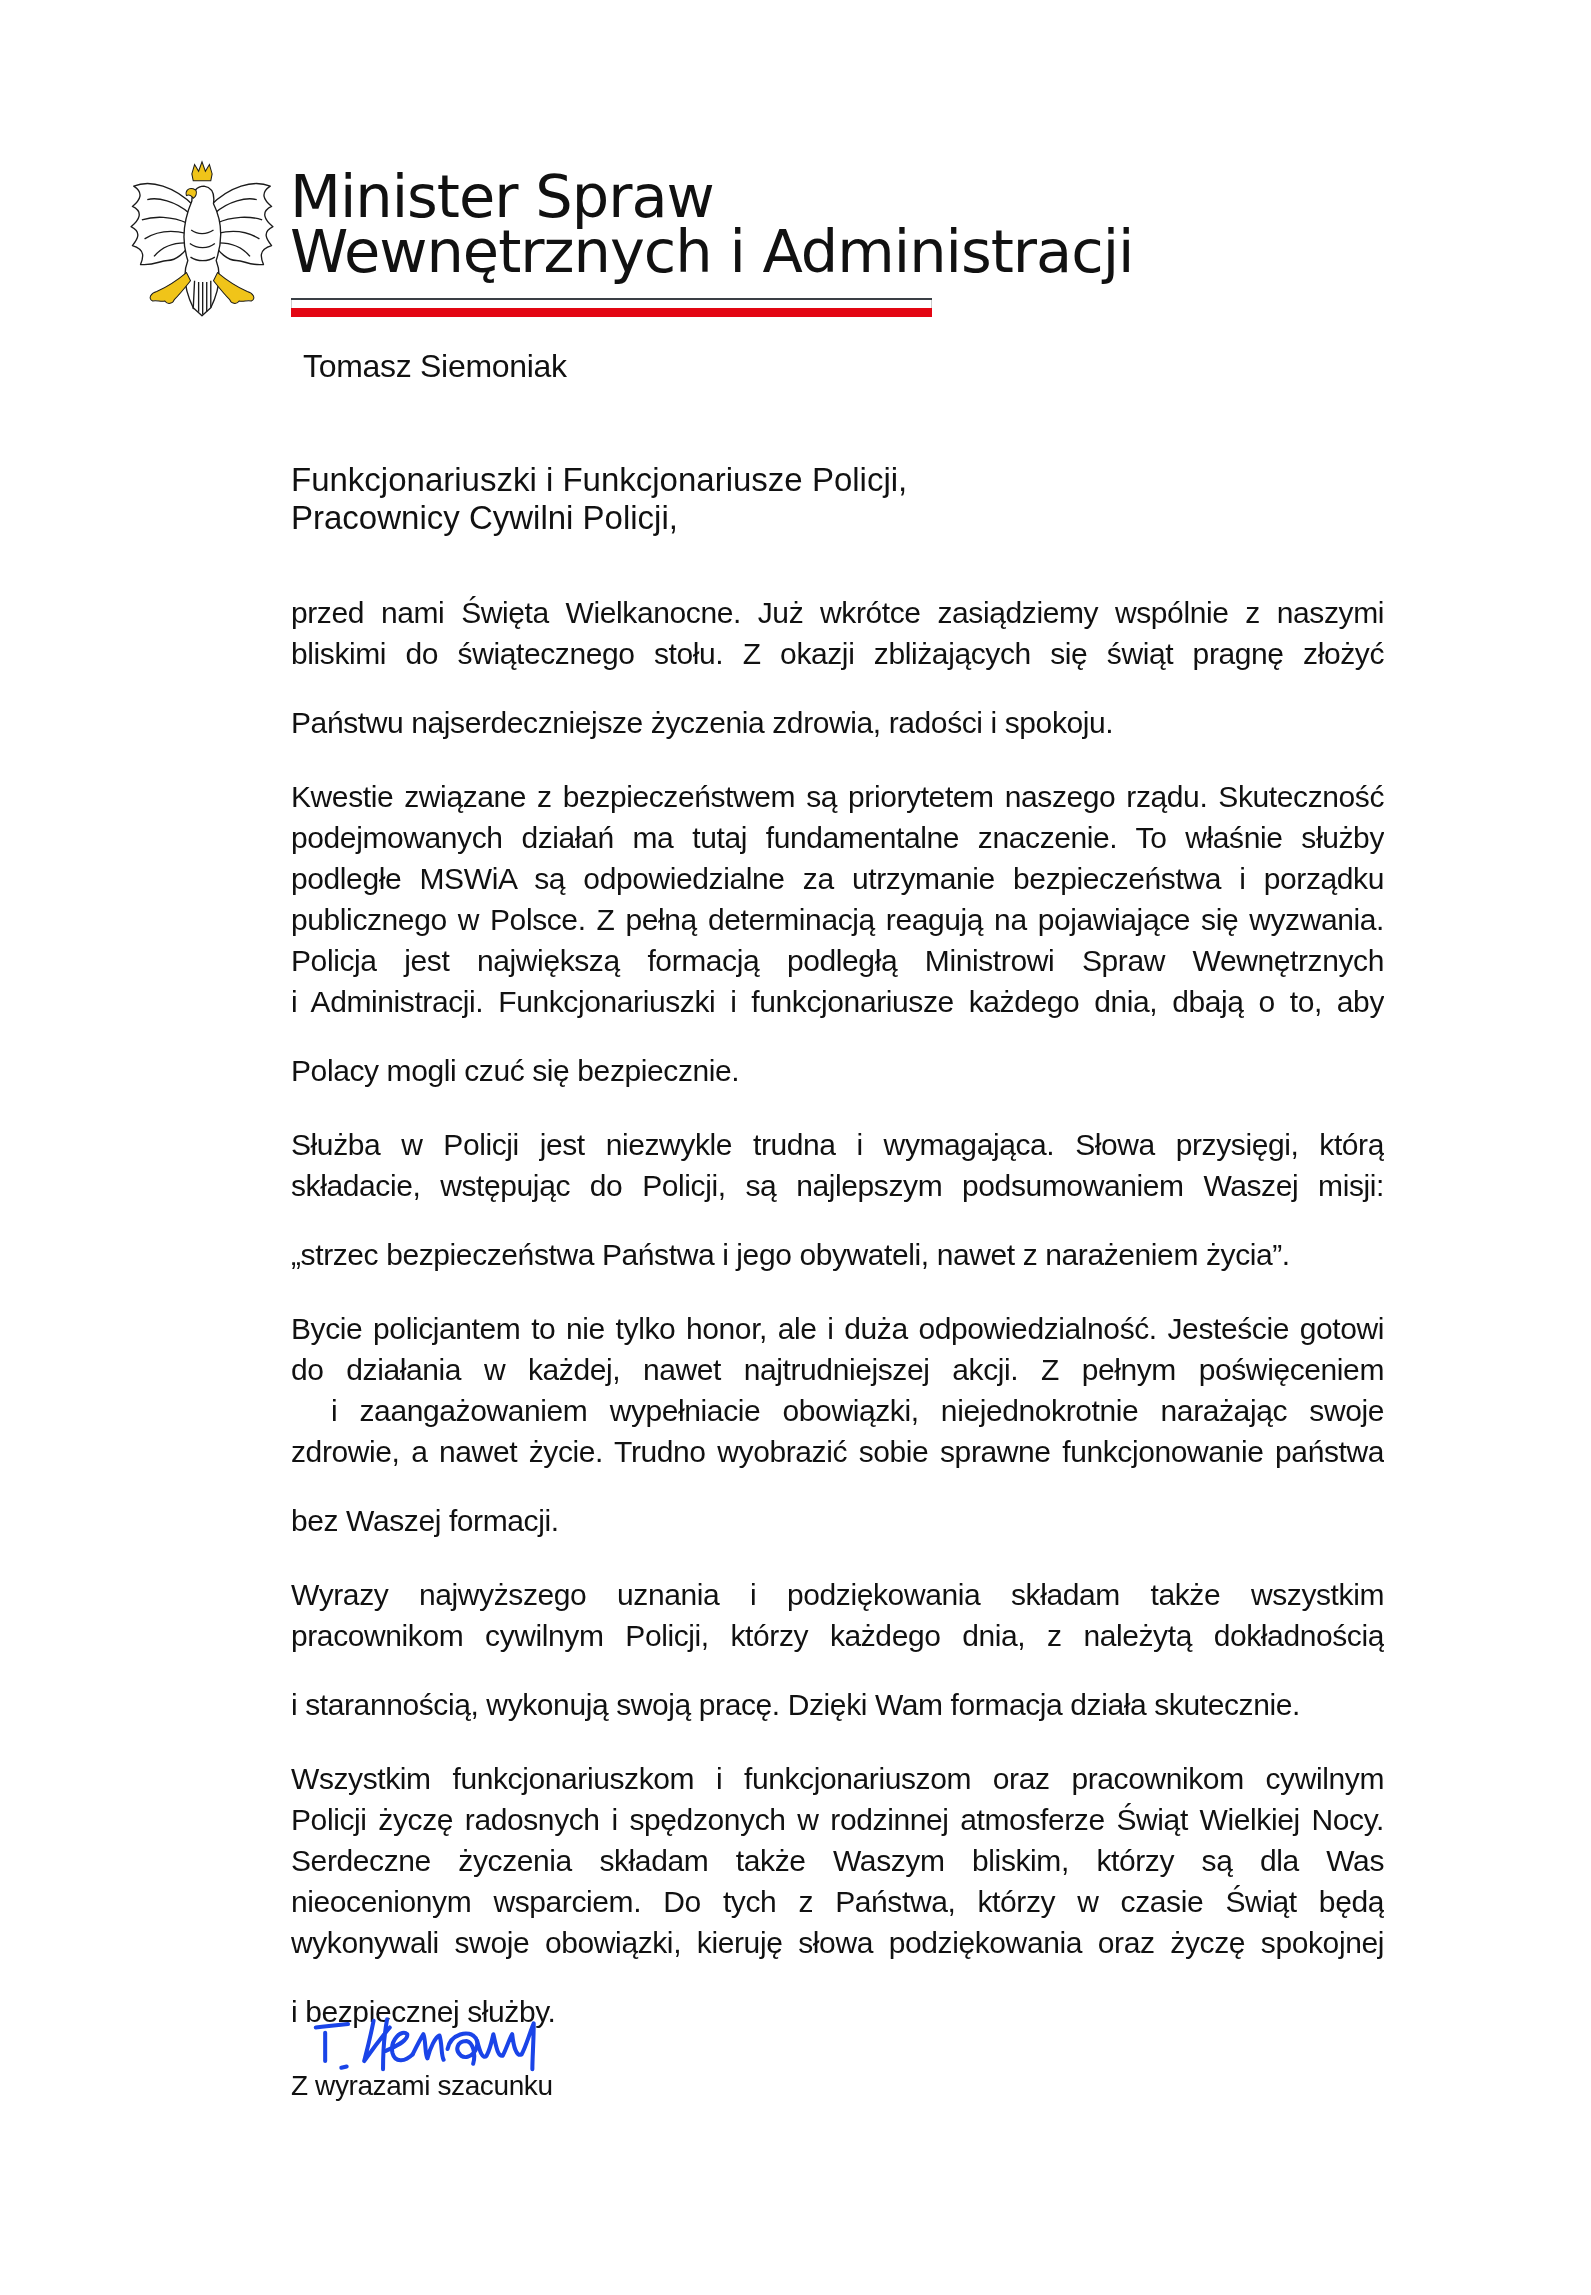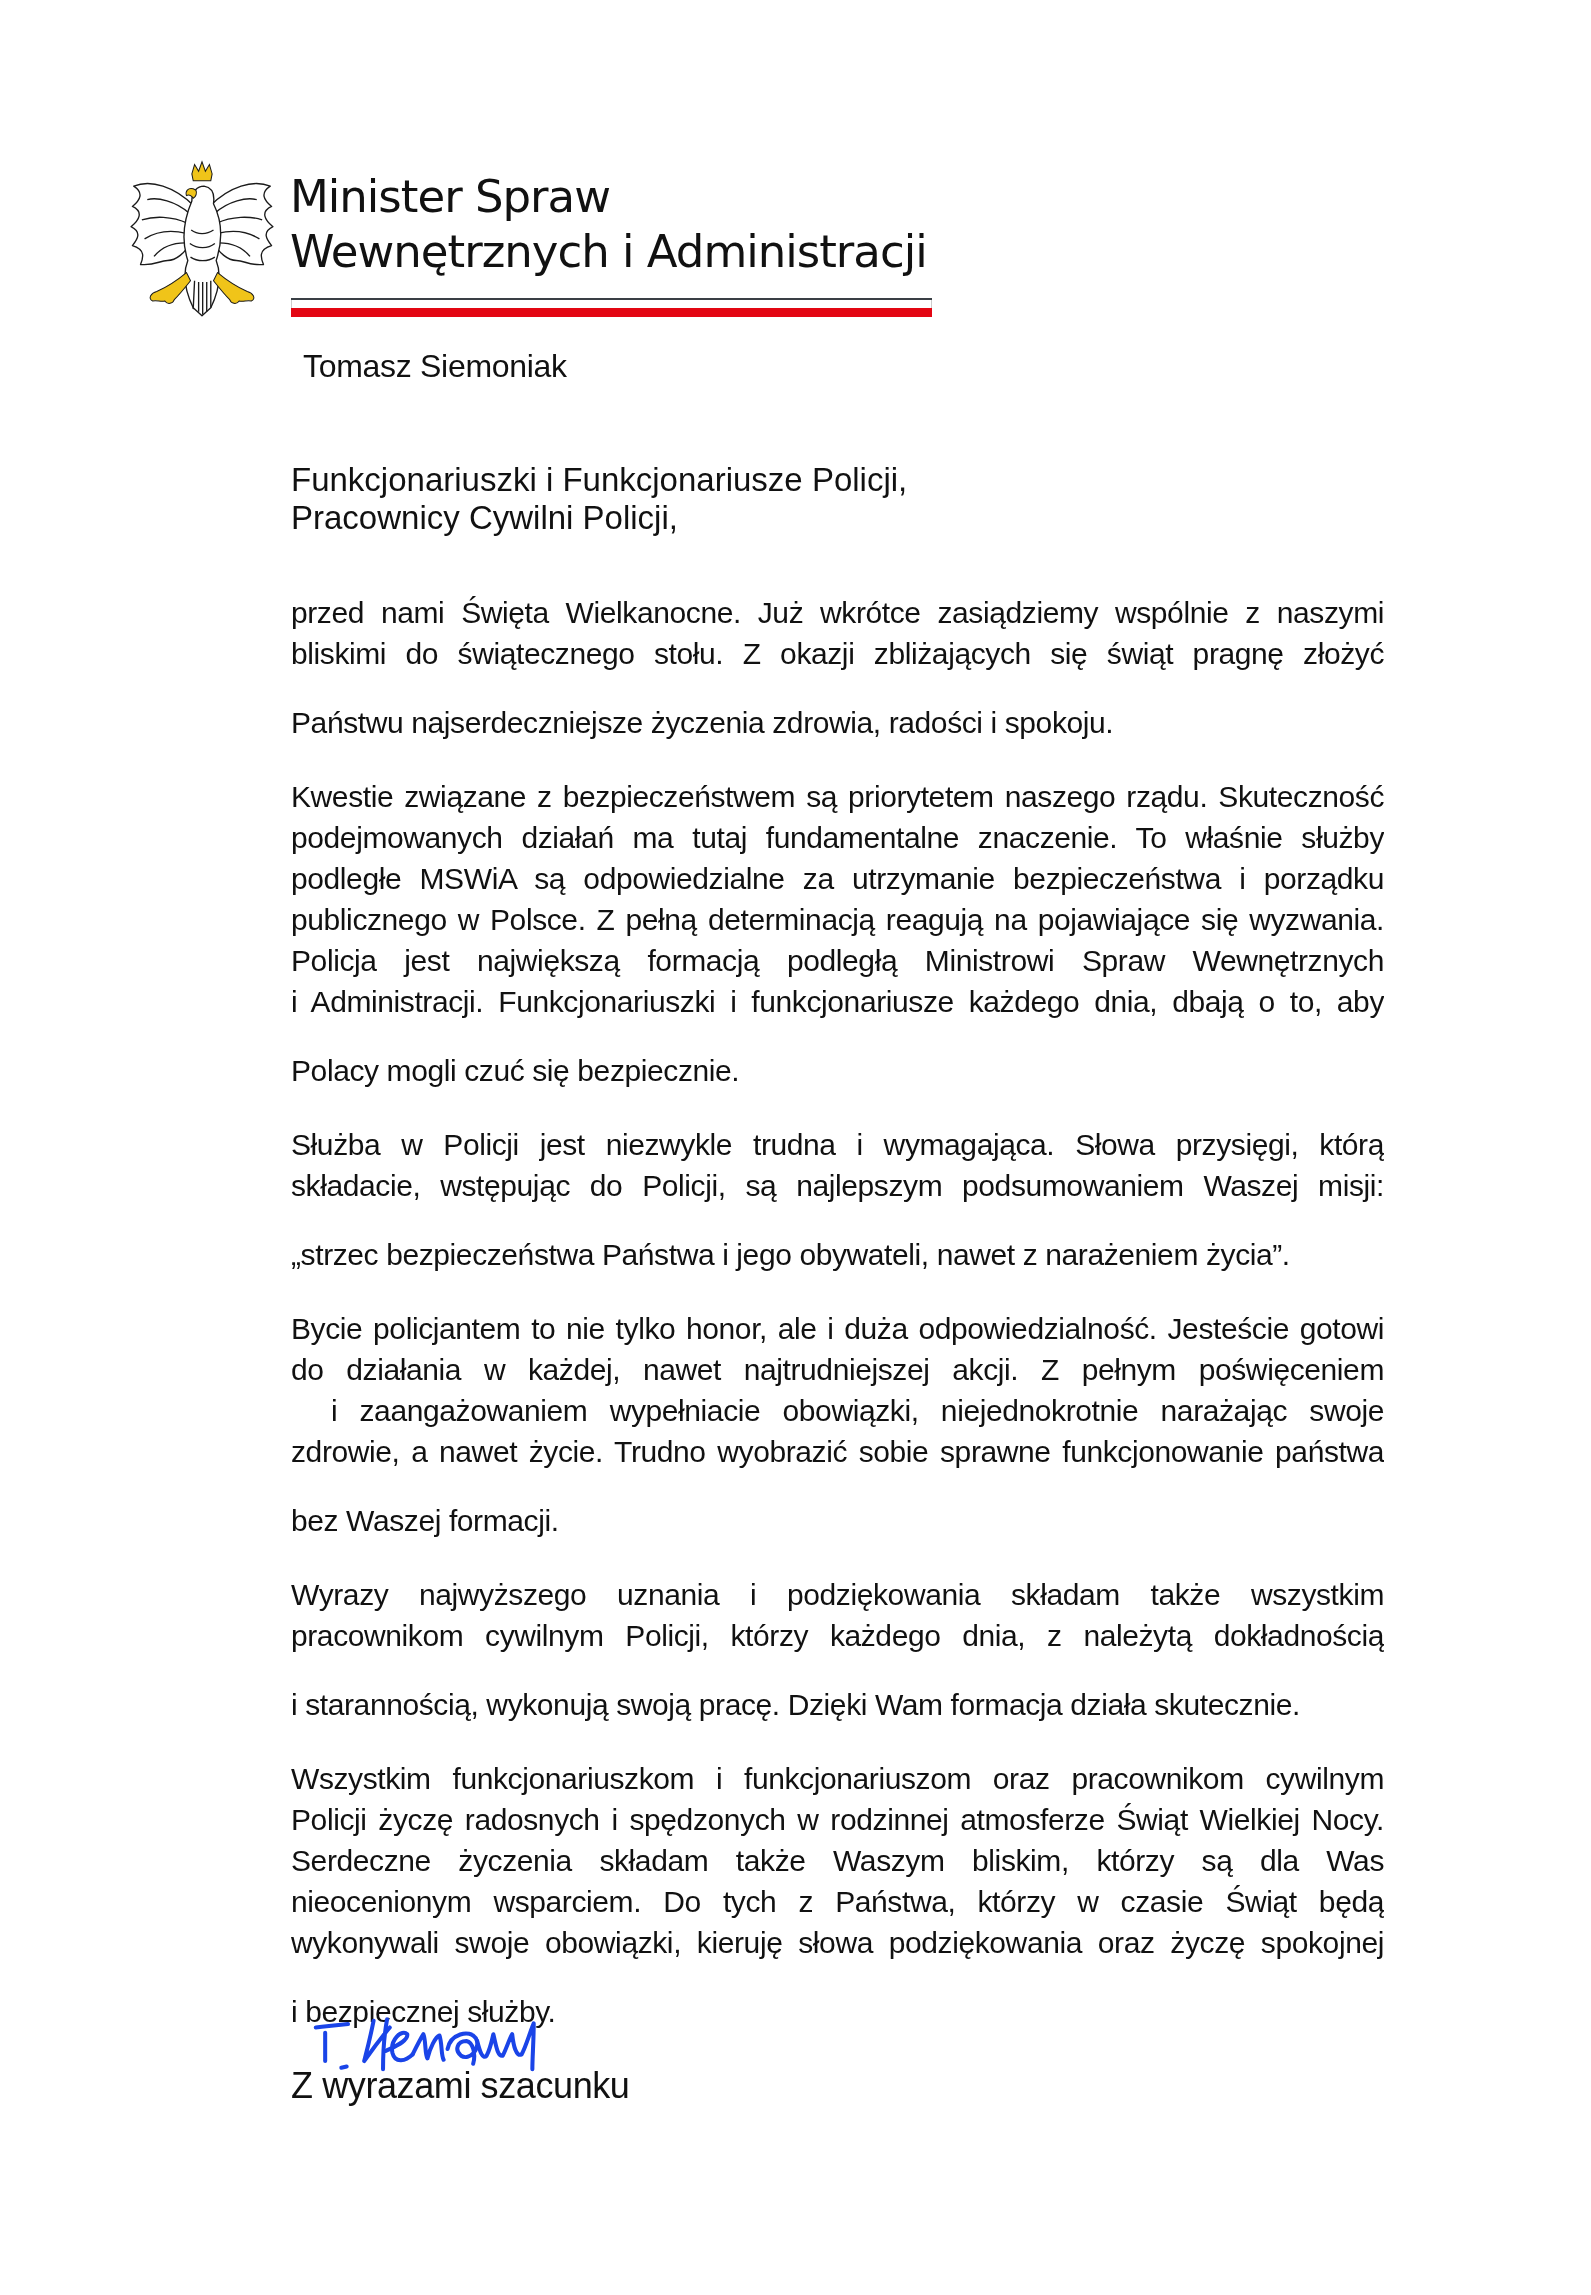--- a/index.html
+++ b/index.html
@@ -2,41 +2,41 @@
 <html style="font-size:10.8px"><head>
 <meta charset="utf-8">
 <style>
   html, body { margin: 0; padding: 0; background: #ffffff; }
   body { width: 1591px; height: 2295px; position: relative; overflow: hidden; color: #111111; }
   .page { position: absolute; left: 0; top: 0; width: 1591px; height: 2295px; background: #fff; }
 
   
   .emblem { position: absolute; left: 127px; top: 159px; width: 150px; height: 159px; }
   .org-title { position: absolute; left: 290px; top: 169px; margin: 0;
-    font-family: "DejaVu Sans", sans-serif; font-weight: normal; font-size: 45px; line-height: 55px;
+    font-family: "DejaVu Sans", sans-serif; font-weight: normal; font-size: 59px; line-height: 55px;
     letter-spacing: -1px; color: #111; }
   .org-title span { display: block; white-space: nowrap; }
   .flag-bar { position: absolute; left: 291px; top: 298px; width: 641px; height: 19.6px; }
   .flag-bar .topline { height: 2px; background: #3a3f45; }
   .flag-bar .white { height: 8px; background: #ffffff; border-left: 0.7px solid #ccc; border-right: 0.7px solid #ccc; }
   .flag-bar .red { height: 9.4px; background: #e30613; }
   .minister-name { position: absolute; left: 291px; top: 335px; margin: 12px;
     font-family: "Liberation Sans", sans-serif; font-size: 32px; line-height: 38px; letter-spacing: -0.3px; color: #111; white-space: nowrap; }
 
   
   .salutation { position: absolute; left: 291px; top: 461px; margin: 0;
     font-family: "Liberation Sans", sans-serif; font-size: 33px; line-height: 38px; color: #111; }
   .salutation span { display: block; white-space: nowrap; }
 
   
   .body { position: absolute; left: 291px; top: 592px; width: 1093px; }
   .para { margin: 0 0 33px 0; font-family: "Liberation Sans", sans-serif; font-size: 30px; line-height: 41px; letter-spacing: -0.4px; color: #111; }
   .para .line { display: block; white-space: nowrap; text-align: justify; text-align-last: justify; }
   .para .line.last { text-align-last: left; margin-top: 28px; }
-  .closing { margin: 0; font-family: "Liberation Sans", sans-serif; font-size: 36px; line-height: 41px; letter-spacing: -0.4px; color: #111; }
+  .closing { margin: 0; font-family: "Liberation Sans", sans-serif; font-size: 28px; line-height: 41px; letter-spacing: -0.4px; color: #111; }
 
   .signature { position: absolute; left: 307px; top: 2014px; width: 331px; height: 74px; }
 </style>
 </head>
 <body>
 
 <div class="page">
 
   <svg class="emblem" viewBox="0 0 222 235">
     <g stroke="#1b1b1b" stroke-width="2" fill="#ffffff" stroke-linejoin="round">

